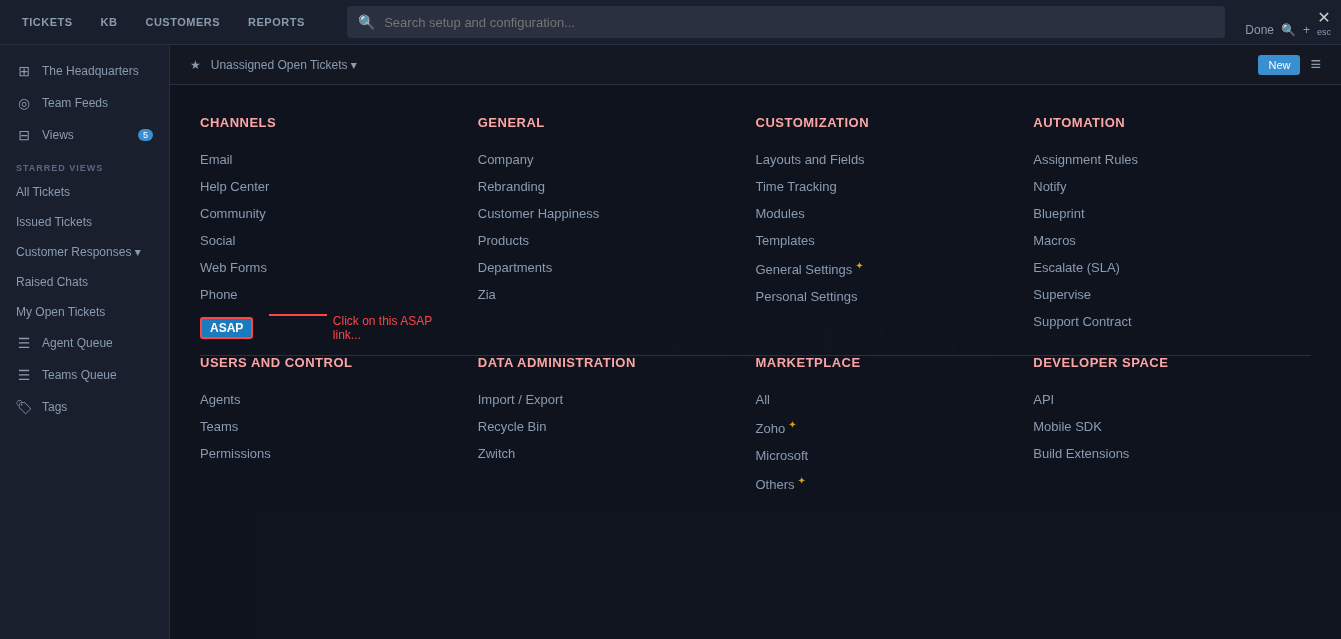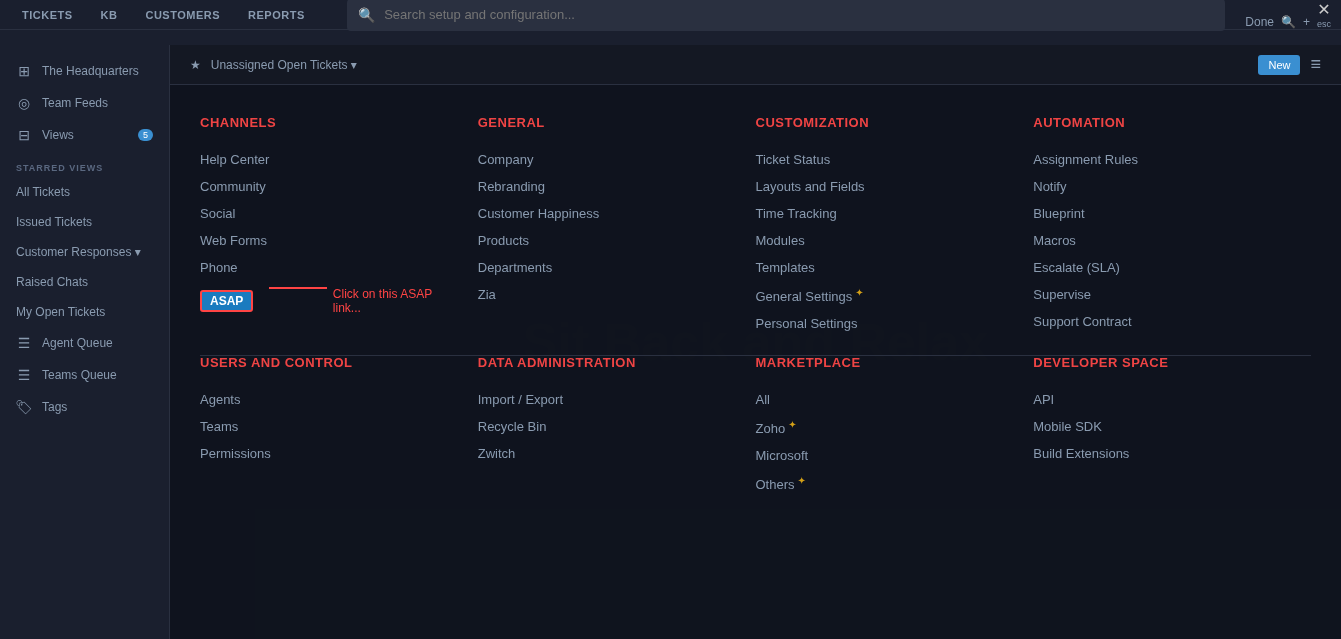--- a/index.html
+++ b/index.html
@@ -10,21 +10,21 @@
       font-family: Arial, sans-serif;
       overflow: hidden;
       position: relative;
     }
 
     
     .top-nav {
       display: flex;
       align-items: center;
       background: #1a1f2e;
-      height: 30px;
+      height: 45px;
       padding: 0 10px;
       border-bottom: 1px solid #2a3040;
       position: relative;
       z-index: 100;
     }
     .nav-tabs {
       display: flex;
       gap: 4px;
       margin-right: 10px;
     }
@@ -174,21 +174,21 @@
       gap: 0;
       z-index: 50;
     }
 
     .menu-section {
       padding: 0 20px 30px 0;
     }
     .section-heading {
       font-size: 13px;
       font-weight: bold;
-      color: #ef4444;
+      color: #fca5a5;
       letter-spacing: 0.5px;
       margin-bottom: 16px;
     }
     .menu-item {
       display: block;
       color: #8a9bb0;
       font-size: 13px;
       padding: 6px 0;
       cursor: pointer;
       text-decoration: none;
@@ -350,20 +350,21 @@
     <button class="main-header-btn">New</button>
     <span style="color:#8a9bb0;font-size:18px;cursor:pointer;">≡</span>
   </div>
 
   <div class="ghost-text">Sit Back and Relax</div>
 
   <div class="dropdown-overlay">
 
     <div class="menu-section">
       <div class="section-heading">CHANNELS</div>
+      <a class="menu-item">Email</a>
       <a class="menu-item">Help Center</a>
       <a class="menu-item">Community</a>
       <a class="menu-item">Social</a>
       <a class="menu-item">Web Forms</a>
       <a class="menu-item">Phone</a>
       <div class="asap-row">
         <span class="asap-badge">ASAP</span>
         <div class="asap-arrow">
           <span style="color:#ff4444;font-size:12px;">Click on this ASAP link...</span>
         </div>
@@ -375,21 +376,20 @@
       <a class="menu-item">Company</a>
       <a class="menu-item">Rebranding</a>
       <a class="menu-item">Customer Happiness</a>
       <a class="menu-item">Products</a>
       <a class="menu-item">Departments</a>
       <a class="menu-item">Zia</a>
     </div>
 
     <div class="menu-section">
       <div class="section-heading">CUSTOMIZATION</div>
-      <a class="menu-item">Ticket Status</a>
       <a class="menu-item">Layouts and Fields</a>
       <a class="menu-item">Time Tracking</a>
       <a class="menu-item">Modules</a>
       <a class="menu-item">Templates</a>
       <a class="menu-item">
         <span>General Settings</span><span class="star-icon">✦</span>
       </a>
       <a class="menu-item">Personal Settings</a>
     </div>
 

